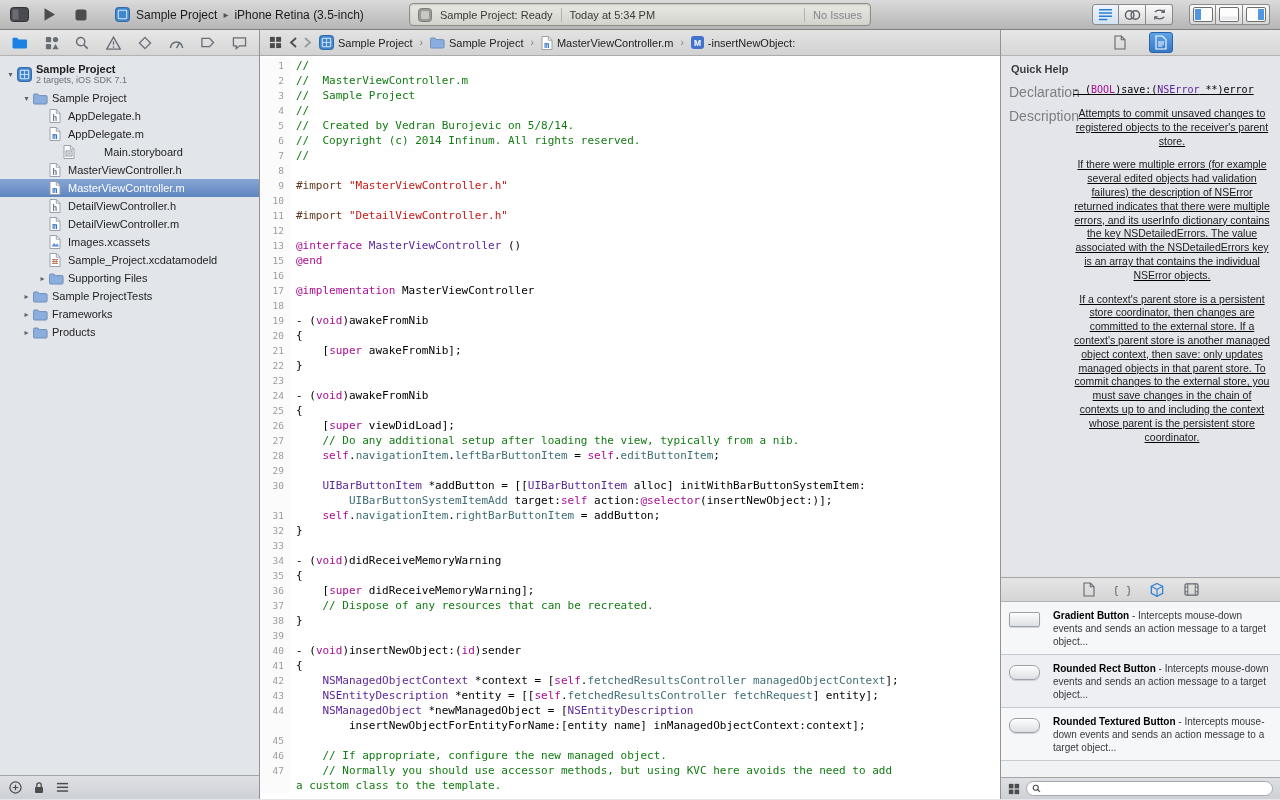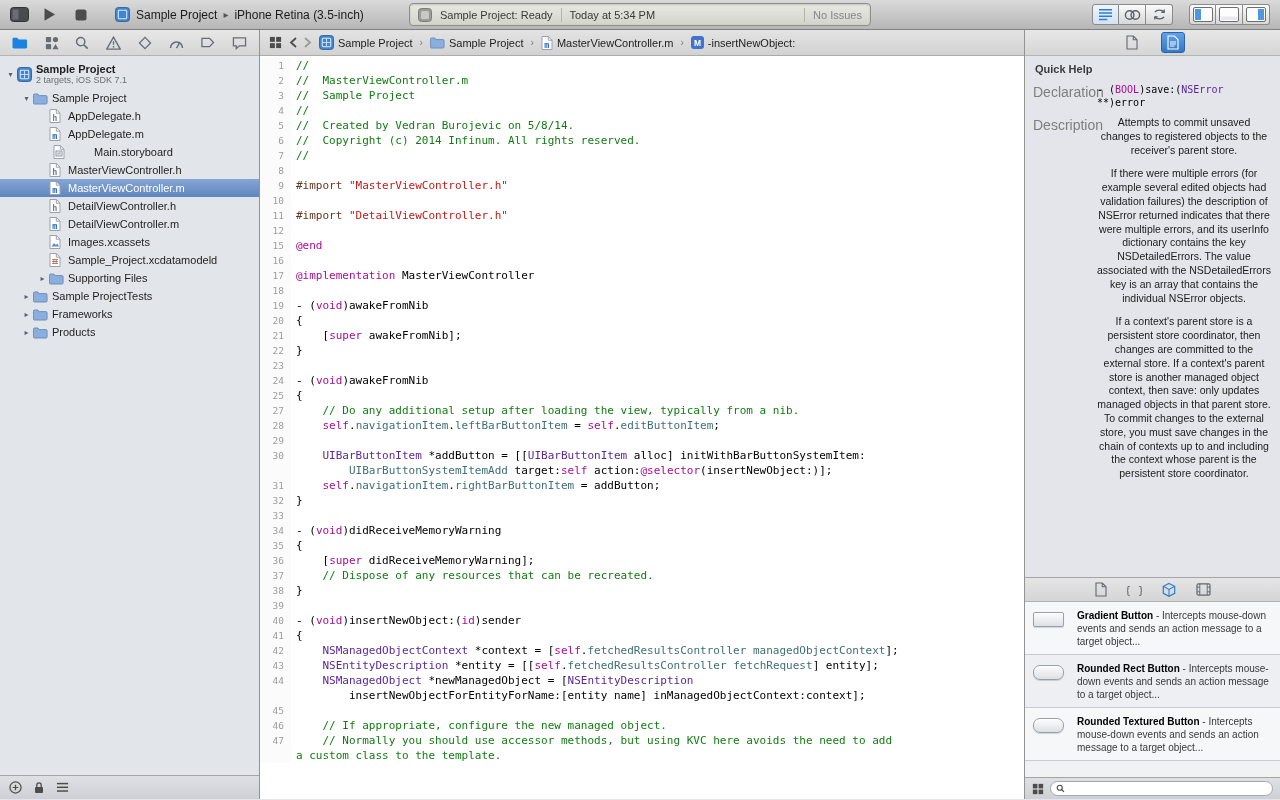--- a/index.html
+++ b/index.html
@@ -60,30 +60,30 @@
   .crumb{ display:flex; align-items:center; gap:4px; }
   .crumb-sep{ color:#7d7d7d; font-size:10px; margin:0 3px; }
 
   .code{ flex:1; overflow:hidden; font-family:"DejaVu Sans Mono","Liberation Mono",monospace; font-size:11px; padding-top:2px; }
   .code-row{ height:15px; display:flex; }
   .lnum{ width:31px; flex:none; text-align:right; padding-right:7px; font-size:9.5px; line-height:15px; color:#9c9c9c; background:#fbfbfb; }
   .ltext{ white-space:pre; line-height:15px; padding-left:5px; color:#000; }
   .tok-pl{ color:#000; } .tok-cm{ color:#127c12; } .tok-kw{ color:#aa0d91; }
   .tok-pp{ color:#643820; } .tok-st{ color:#c41a16; } .tok-ty{ color:#5c2699; } .tok-me{ color:#3f6e74; }
 
-  .utilities{ width:256px; flex:none; border-left:1px solid #939393; background:#e3e5ea; display:flex; flex-direction:column; }
+  .utilities{ width:280px; flex:none; border-left:1px solid #939393; background:#e3e5ea; display:flex; flex-direction:column; }
   .insp-tb{ justify-content:center; gap:18px; }
   .insp-tb .tb-icon{ color:#62676e; padding:2px 5px; }
   .insp-tb .tb-icon.active{ color:#fff; background:linear-gradient(#60a2e8,#3478c7); border-radius:3px; border:1px solid #2c64a8; }
 
   .qh{ flex:1; overflow:hidden; padding-top:2px; }
   .qh-title{ font-size:11px; font-weight:bold; color:#3b3b3b; padding:5px 10px 7px; }
   .qh-row{ display:flex; padding:1px 9px 6px 8px; }
   .qh-label{ width:64px; flex:none; text-align:right; font-size:14px; color:#7e7e7e; padding-right:7px; padding-top:1px; }
-  .qh-content{ flex:1; min-width:0; }
+  .qh-content{ flex:1; min-width:0;text-decoration:underline; }
   .qh-decl{ font-family:"DejaVu Sans Mono","Liberation Mono",monospace; font-size:10px; line-height:13px; word-wrap:break-word; }
   .qh-desc p{ font-size:10.5px; line-height:13.8px; color:#1b1b1b; margin-bottom:10px;text-align:center; }
 
   .library{ height:222px; flex:none; display:flex; flex-direction:column; border-top:1px solid #a5a5a5; }
   .lib-tb{ height:24px; flex:none; justify-content:center; gap:20px; background:linear-gradient(#e5e5e5,#d5d5d5); border-bottom:1px solid #b3b3b3; }
   .lib-tb .tb-icon{ color:#62676e; }
   .lib-tb .tb-icon.active{ color:#2a7fd4; }
   .lib-list{ flex:1; overflow:hidden; background:#f1f2f4; }
   .lib-item{ display:flex; gap:8px; padding:7px 8px 6px; border-bottom:1px solid #c6cad1; background:#edeff2; }
   .lib-item.selected{ background:#c7cdd6; }
@@ -287,21 +287,21 @@
             <span class="disc"></span>
             <span class="tree-icon">
               <svg width="12" height="14" viewBox="0 0 12 14">
                 <path d="M1 .5h6.3L11 4.2V13.5H1z" fill="#fff" stroke="#9ba1aa"></path>
                 <path d="M7.3 .5v3.7H11" fill="none" stroke="#9ba1aa"></path>
                 <text x="5.7" y="11.8" font-size="8.5" text-anchor="middle" fill="#2d6fc0" font-family="DejaVu Sans Mono,monospace" font-weight="bold">m</text>
               </svg>
             </span>
             <span class="tree-label">AppDelegate.m</span>
           </div>
-          <div class="tree-row" style="padding-left: 18px; gap: 22px;">
+          <div class="tree-row" style="padding-left: 28px; gap: 22px;">
             <span class="disc"></span>
             <span class="tree-icon">
               <svg width="12" height="14" viewBox="0 0 12 14">
                 <path d="M1 .5h6.3L11 4.2V13.5H1z" fill="#fff" stroke="#9ba1aa"></path>
                 <path d="M7.3 .5v3.7H11" fill="none" stroke="#9ba1aa"></path> 
                 <rect x="3" y="6" width="6" height="5" fill="none" stroke="#8a93a0"></rect>
                 <rect x="4.2" y="7.2" width="3.6" height="2.6" fill="#b9c2cc"></rect>
               </svg>
             </span>
             <span class="tree-label">Main.storyboard</span>
@@ -542,20 +542,24 @@
           </div>
           <div class="code-row">
             <span class="lnum">11</span>
             <span class="ltext"><span class="tok-pp">#import </span><span class="tok-st">"DetailViewController.h"</span></span>
           </div>
           <div class="code-row">
             <span class="lnum">12</span>
             <span class="ltext"></span>
           </div>
           <div class="code-row">
+            <span class="lnum">13</span>
+            <span class="ltext"><span class="tok-kw">@interface</span><span class="tok-pl"> </span><span class="tok-ty">MasterViewController</span><span class="tok-pl"> ()</span></span>
+          </div>
+          <div class="code-row">
             <span class="lnum">15</span>
             <span class="ltext"><span class="tok-kw">@end</span></span>
           </div>
           <div class="code-row">
             <span class="lnum">16</span>
             <span class="ltext"></span>
           </div>
           <div class="code-row">
             <span class="lnum">17</span>
             <span class="ltext"><span class="tok-kw">@implementation</span><span class="tok-pl"> MasterViewController</span></span>
@@ -584,20 +588,24 @@
             <span class="lnum">23</span>
             <span class="ltext"></span>
           </div>
           <div class="code-row">
             <span class="lnum">24</span>
             <span class="ltext"><span class="tok-pl">- (</span><span class="tok-kw">void</span><span class="tok-pl">)awakeFromNib</span></span>
           </div>
           <div class="code-row">
             <span class="lnum">25</span>
             <span class="ltext"><span class="tok-pl">{</span></span>
+          </div>
+          <div class="code-row">
+            <span class="lnum">26</span>
+            <span class="ltext"><span class="tok-pl">    [</span><span class="tok-kw">super</span><span class="tok-pl"> viewDidLoad];</span></span>
           </div>
           <div class="code-row">
             <span class="lnum">27</span>
             <span class="ltext"><span class="tok-pl">    </span><span class="tok-cm">// Do any additional setup after loading the view, typically from a nib.</span></span>
           </div>
           <div class="code-row">
             <span class="lnum">28</span>
             <span class="ltext"><span class="tok-pl">    </span><span class="tok-kw">self</span><span class="tok-pl">.</span><span class="tok-me">navigationItem</span><span class="tok-pl">.</span><span class="tok-me">leftBarButtonItem</span><span class="tok-pl"> = </span><span class="tok-kw">self</span><span class="tok-pl">.</span><span class="tok-me">editButtonItem</span><span class="tok-pl">;</span></span>
           </div>
           <div class="code-row">

